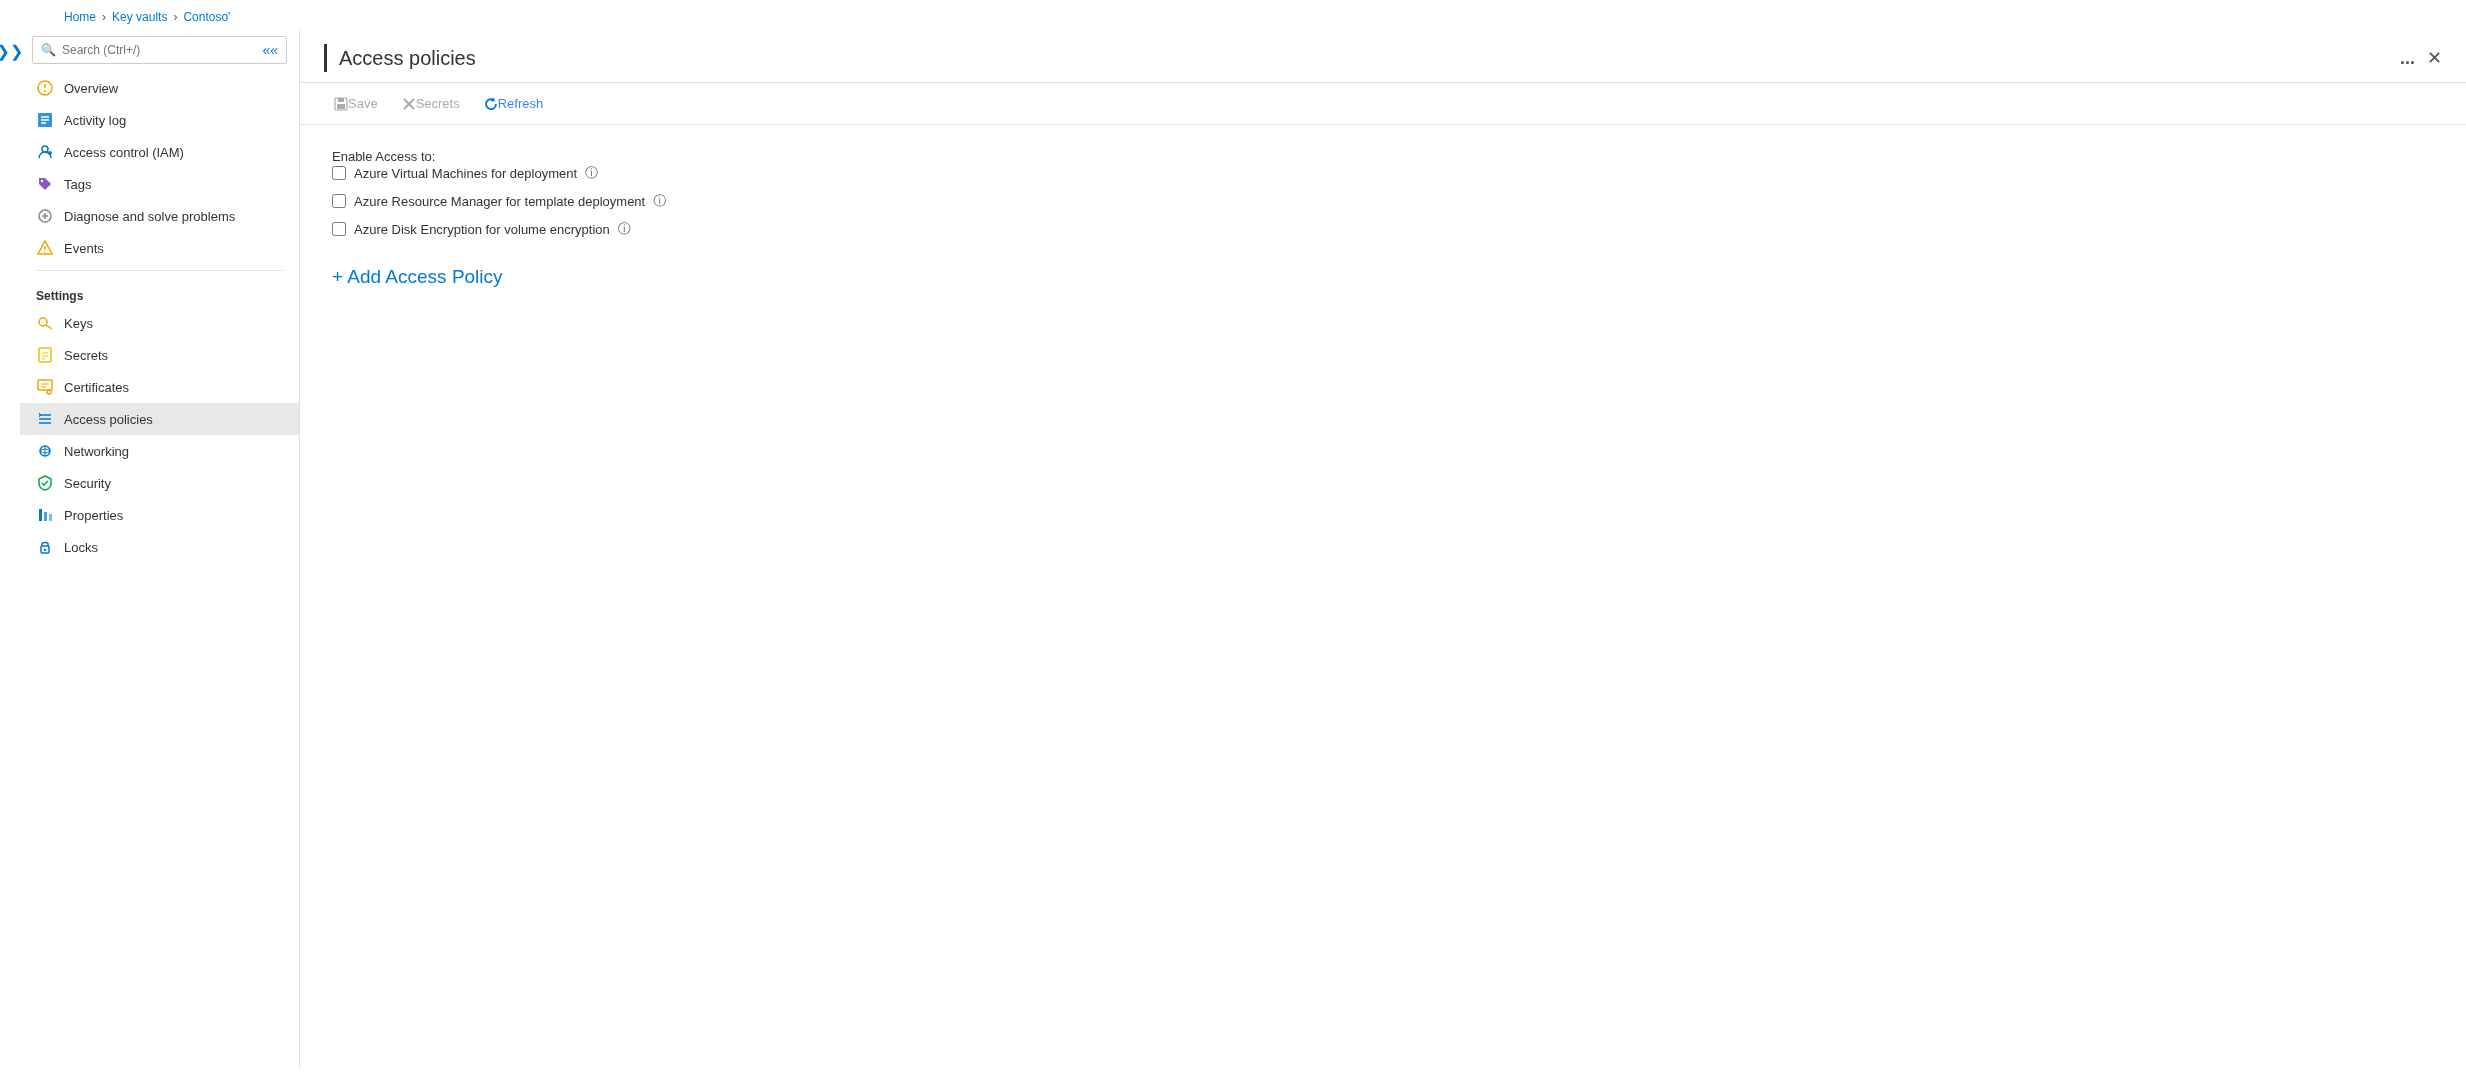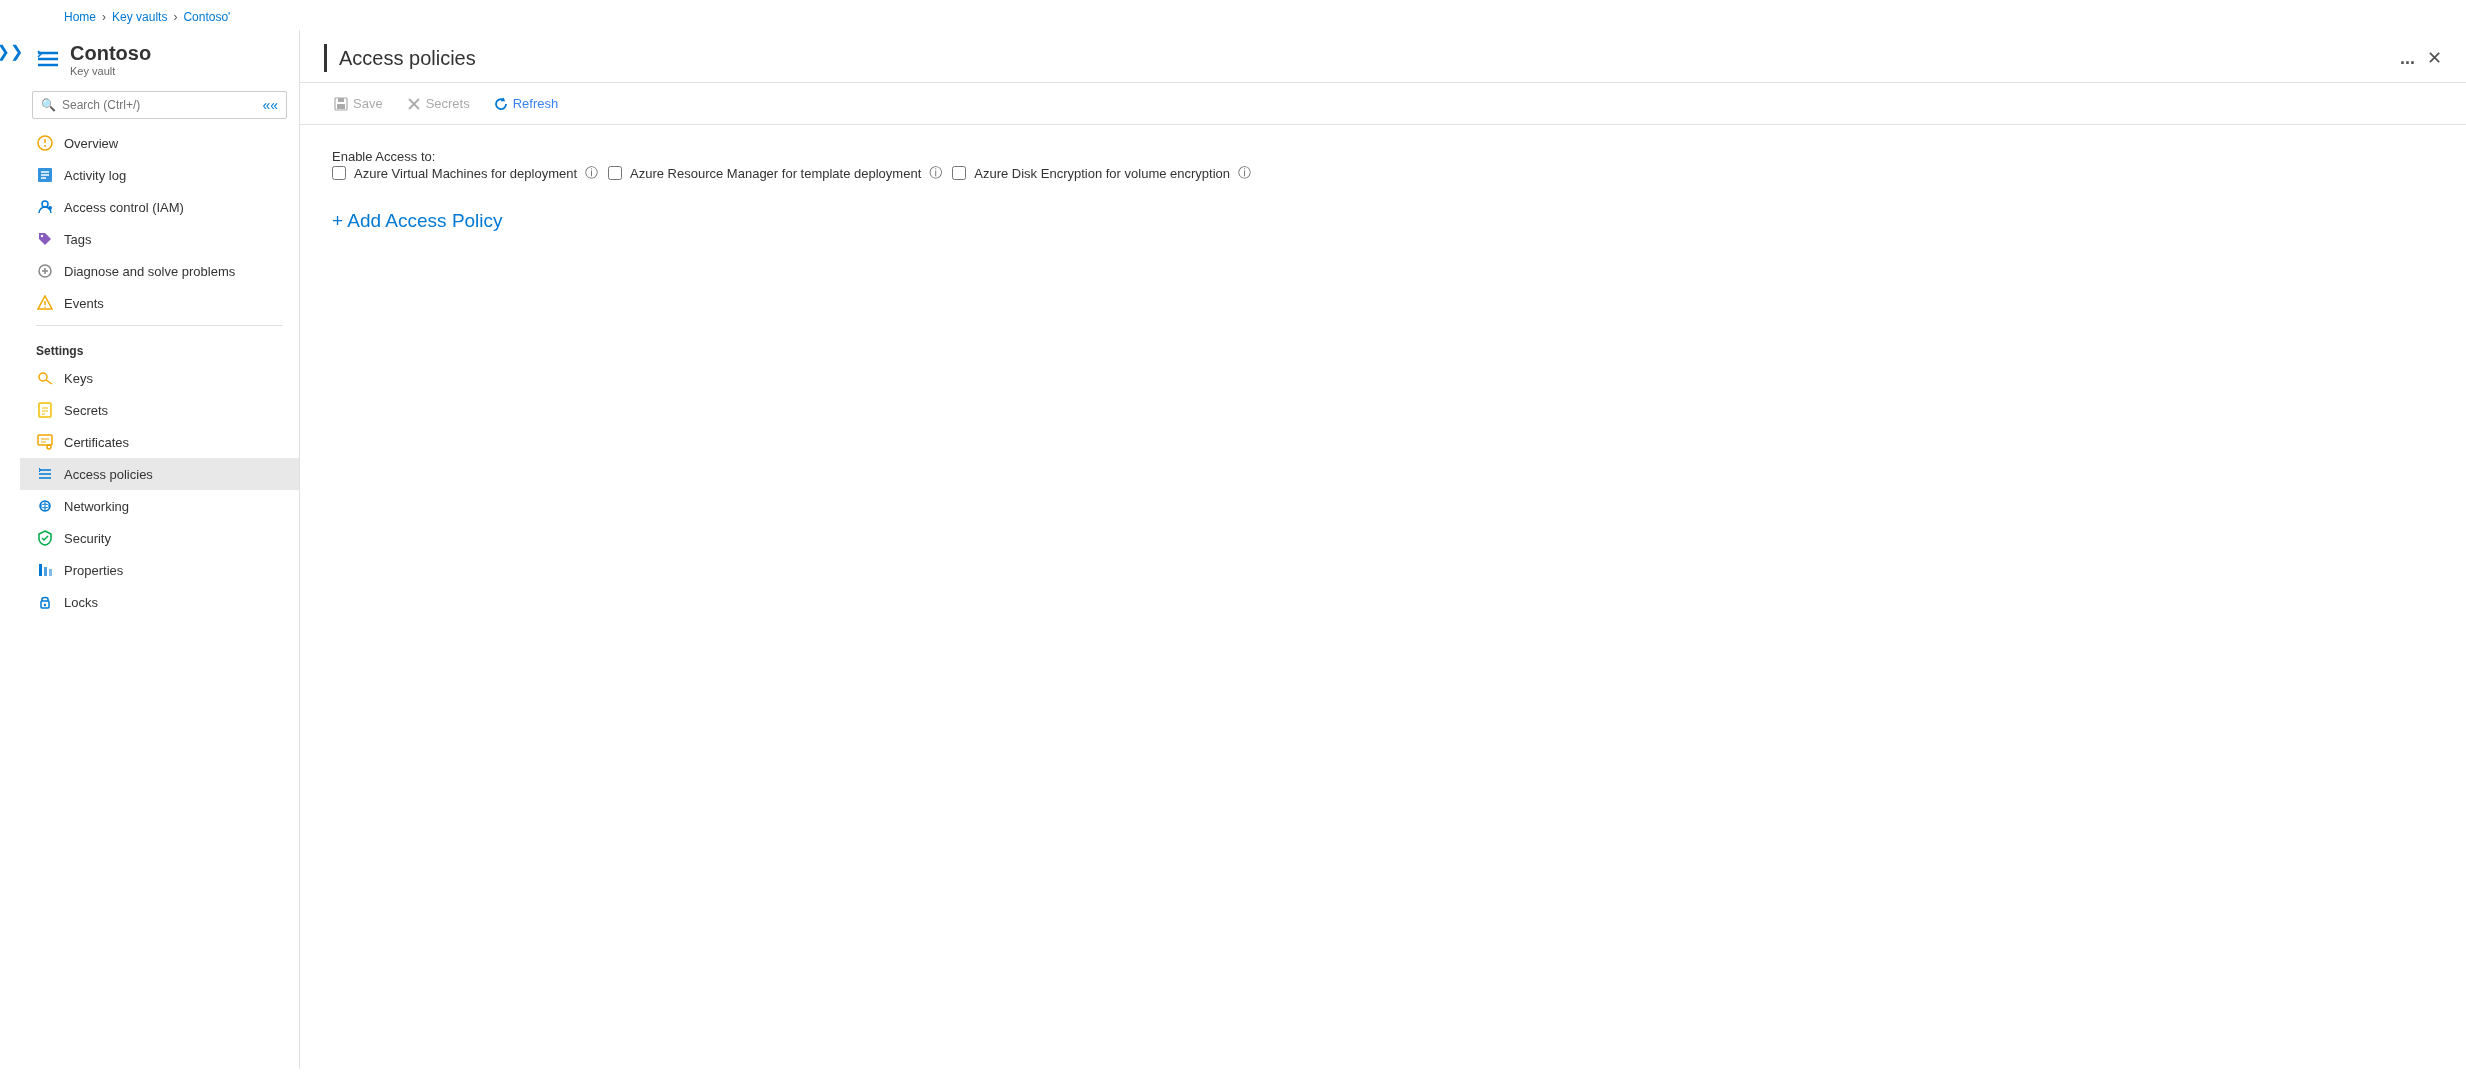--- a/index.html
+++ b/index.html
@@ -96,36 +96,36 @@
     .close-btn {
       cursor: pointer; font-size: 18px; color: #555; margin-left: auto;
     }
 
     
     .toolbar {
       display: flex; align-items: center; padding: 8px 24px; gap: 4px;
       border-bottom: 1px solid #e0e0e0;
     }
     .toolbar-btn {
-      display: flex; align-items: center; gap: 5px;
+      display: flex; align-items: center; 
       padding: 5px 10px; cursor: pointer; font-size: 13px; color: #333;
       background: none; border: none; border-radius: 2px;
     }
     .toolbar-btn.disabled { color: #aaa; cursor: default; }
 
     
     .content-area {
       flex: 1; padding: 24px 32px; overflow-y: auto;
     }
 
     .section-label {
       font-size: 13px; color: #333; 
     }
 
-    .checkbox-group { display: flex; flex-direction: row; gap: 10px; margin-bottom: 28px; }
+    .checkbox-group { display: flex; flex-direction: column; gap: 10px; margin-bottom: 28px; }
 
     .checkbox-row {
       display: flex; align-items: center; gap: 8px; font-size: 13px;
     }
     .checkbox-row input[type="checkbox"] {
       width: 14px; height: 14px; cursor: pointer; accent-color: #0078d4;
     }
     .info-icon {
       color: #666; font-size: 13px; cursor: pointer;
     }
@@ -161,34 +161,20 @@
   <a>Contoso'</a>
 </div>
 
 <div class="main-layout">
 
   <div class="sidebar-toggle">
     <span>❯❯</span>
   </div>
 
   <div class="sidebar">
-    <div class="sidebar-header">
-      <div class="sidebar-icon-list">
-        <svg width="24" height="24" viewBox="0 0 24 24">
-          <line x1="2" y1="5" x2="22" y2="5" stroke="#0078d4" stroke-width="2.5"></line>
-          <line x1="2" y1="11" x2="22" y2="11" stroke="#0078d4" stroke-width="2.5"></line>
-          <line x1="2" y1="17" x2="22" y2="17" stroke="#0078d4" stroke-width="2.5"></line>
-          <polyline points="2,3 5,6 2,9" fill="none" stroke="#0078d4" stroke-width="1.5"></polyline>
-        </svg>
-      </div>
-      <div>
-        <div class="sidebar-title">Contoso</div>
-        <div class="sidebar-subtitle">Key vault</div>
-      </div>
-    </div>
 
     <div class="search-box">
       <span class="search-icon">🔍</span>
       <input type="text" placeholder="Search (Ctrl+/)" style="">
       <span class="collapse-btn">««</span>
     </div>
 
     <div class="sidebar-nav">
 
       <div class="nav-item">

